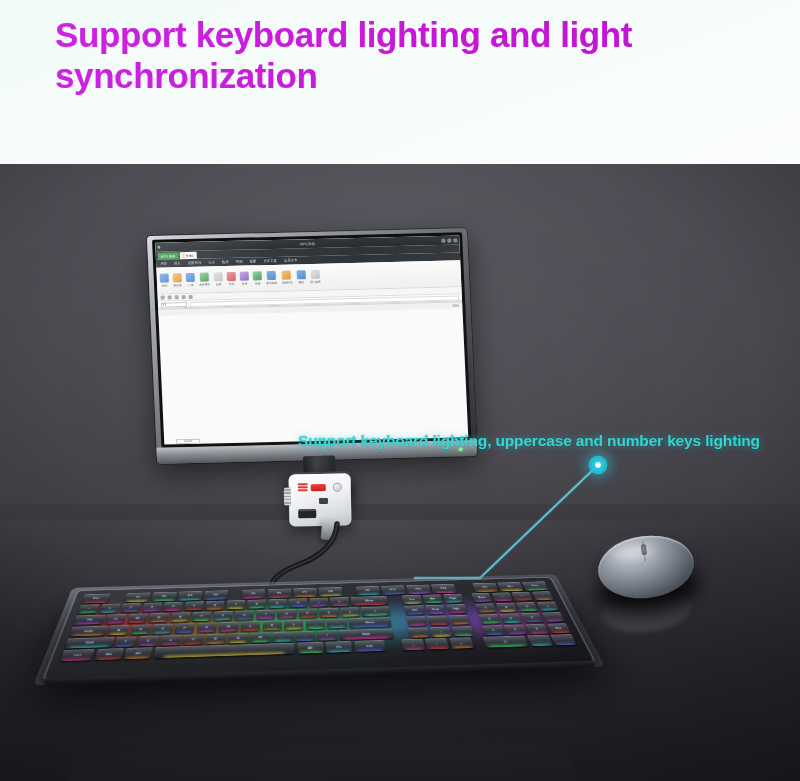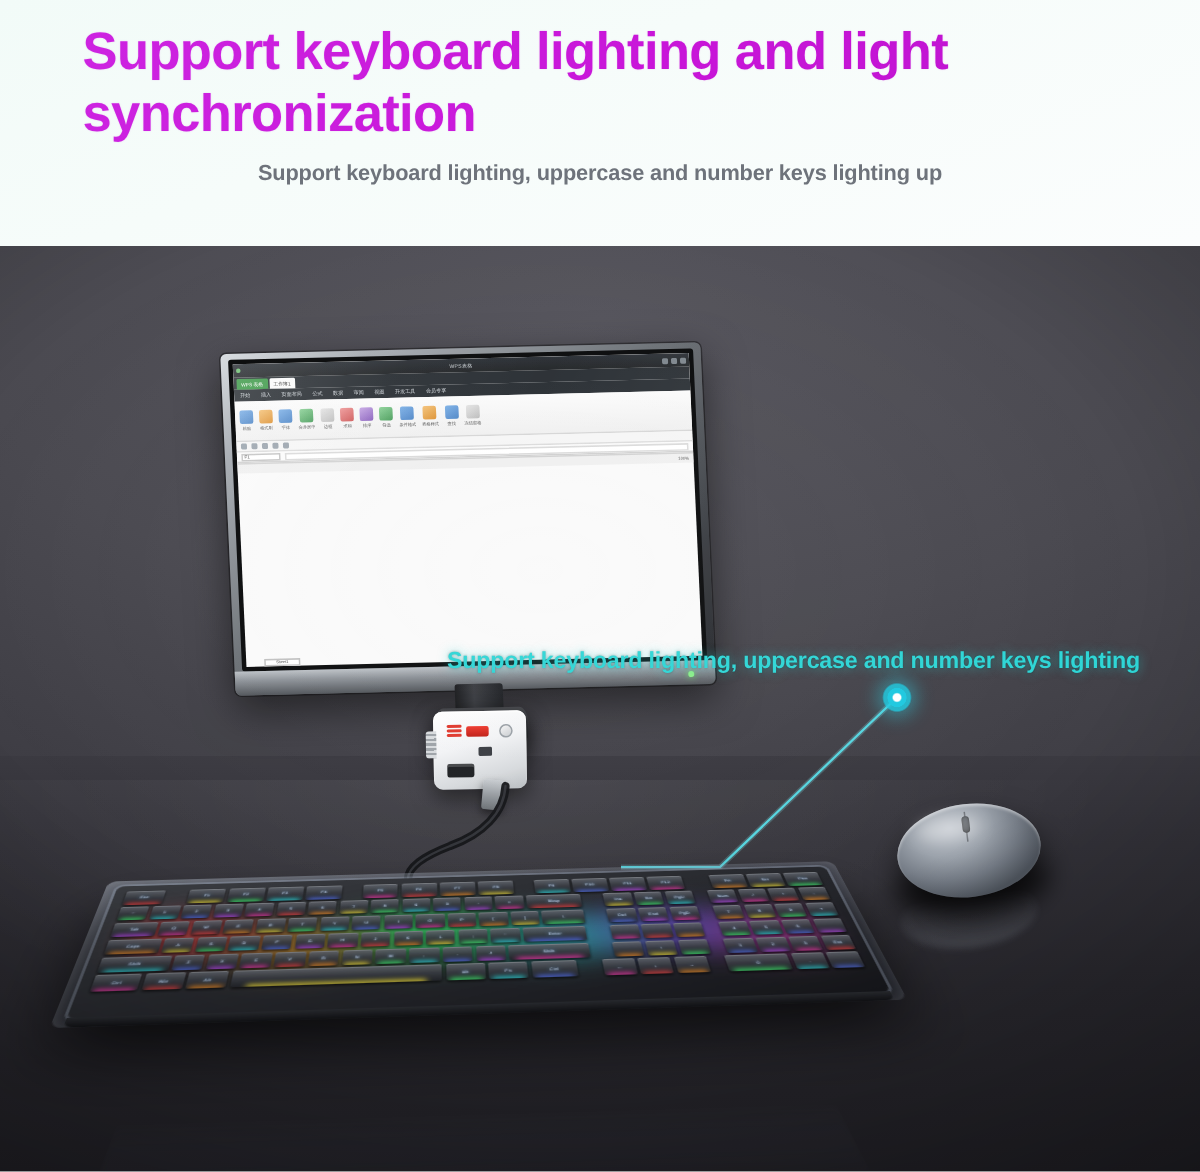--- a/index.html
+++ b/index.html
@@ -393,21 +393,20 @@
     filter: blur(2.5px); opacity: 0.45;
   }
 </style>
 </head>
 <body>
 
 <div class="page">
 
   <div class="header">
     <div class="header-title">Support keyboard lighting and light synchronization</div>
-    <div class="header-subtitle">Support keyboard lighting, uppercase and number keys lighting up</div>
   </div>
 
   <div class="photo">
     <div class="desk"></div>
     <div class="desk-gloss"></div>
 
     <div class="monitor">
       <div class="monitor-bezel"></div>
       <div class="monitor-inner">
         <div class="screen">

